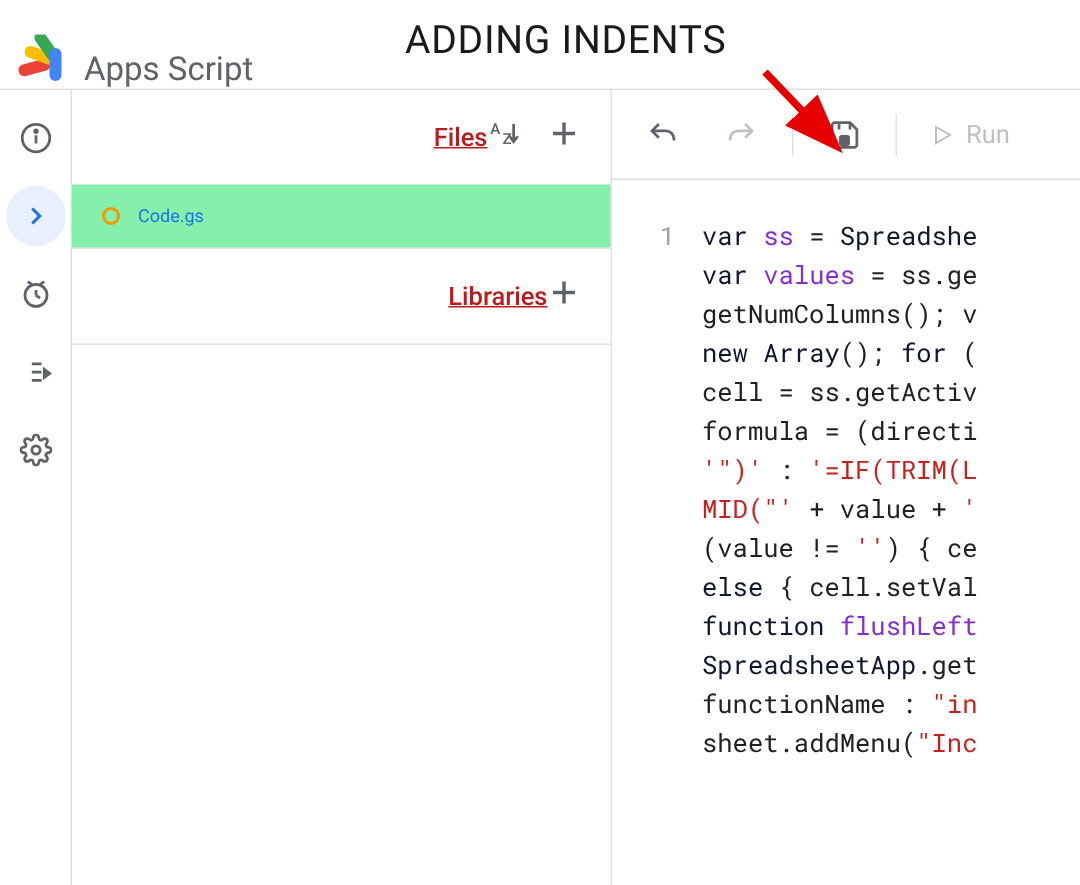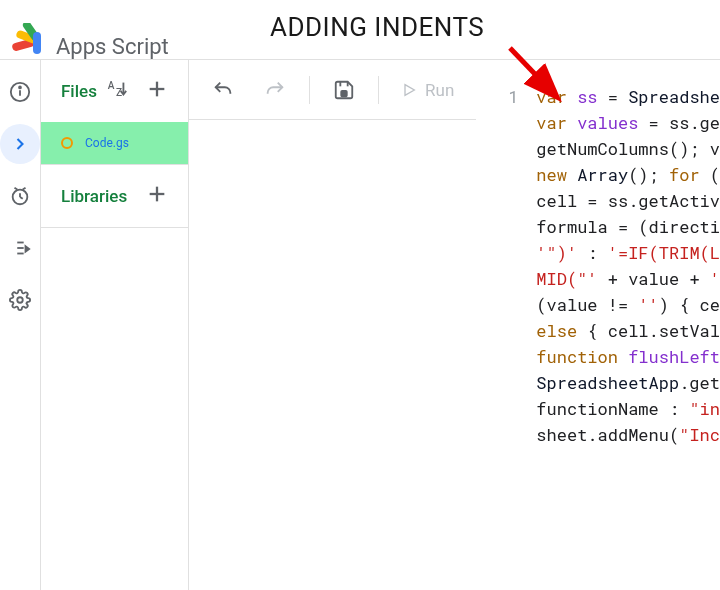--- a/index.html
+++ b/index.html
@@ -68,25 +68,26 @@
   .files-panel {
     width: 360px;
     border-right: 1px solid #e0e0e0;
   }
   .panel-section {
     border-bottom: 1px solid #e0e0e0;
   }
   .panel-header {
     display: flex;
     align-items: center;
-    justify-content: space-between;
+    justify-content: flex-end;
     padding: 18px 20px;
     font-size: 17px;
-    color: #15803d;
+    color: #b91c1c;
     font-weight: 500;
+    text-decoration: underline;
   }
   .panel-header-actions {
     display: flex;
     gap: 18px;
     align-items: center;
   }
   .file-row {
     display: flex;
     align-items: center;
     padding: 14px 20px;
@@ -96,21 +97,21 @@
   }
   .file-dot {
     width: 12px; height: 12px;
     border: 2px solid #f29900;
     border-radius: 50%;
   }
   .file-name { color: #1a73e8; }
   .editor-area {
     flex: 1;
     display: flex;
-    flex-direction: row;
+    flex-direction: column;
     justify-content: flex-end;
   }
   .toolbar {
     display: flex;
     align-items: center;
     height: 60px;
     padding: 0 10px;
     border-bottom: 1px solid #e0e0e0;
     gap: 4px;
   }
@@ -152,21 +153,21 @@
     text-align: right;
     color: #9aa0a6;
     padding-right: 18px;
   }
   .code-lines {
     flex: 1;
     overflow: hidden;
     white-space: pre;
     color: #202124;
   }
-  .kw { color: #a16207; }
+  .kw { color: #0f172a; }
   .id { color: #8430ce; }
   .cls { color: #0f172a; }
   .str { color: #c5221f; }
   .arrow-annot {
     position: absolute;
     left: 500px;
     top: 40px;
     pointer-events: none;
   }
   .icon-btn svg { width:22px; height:22px; }

